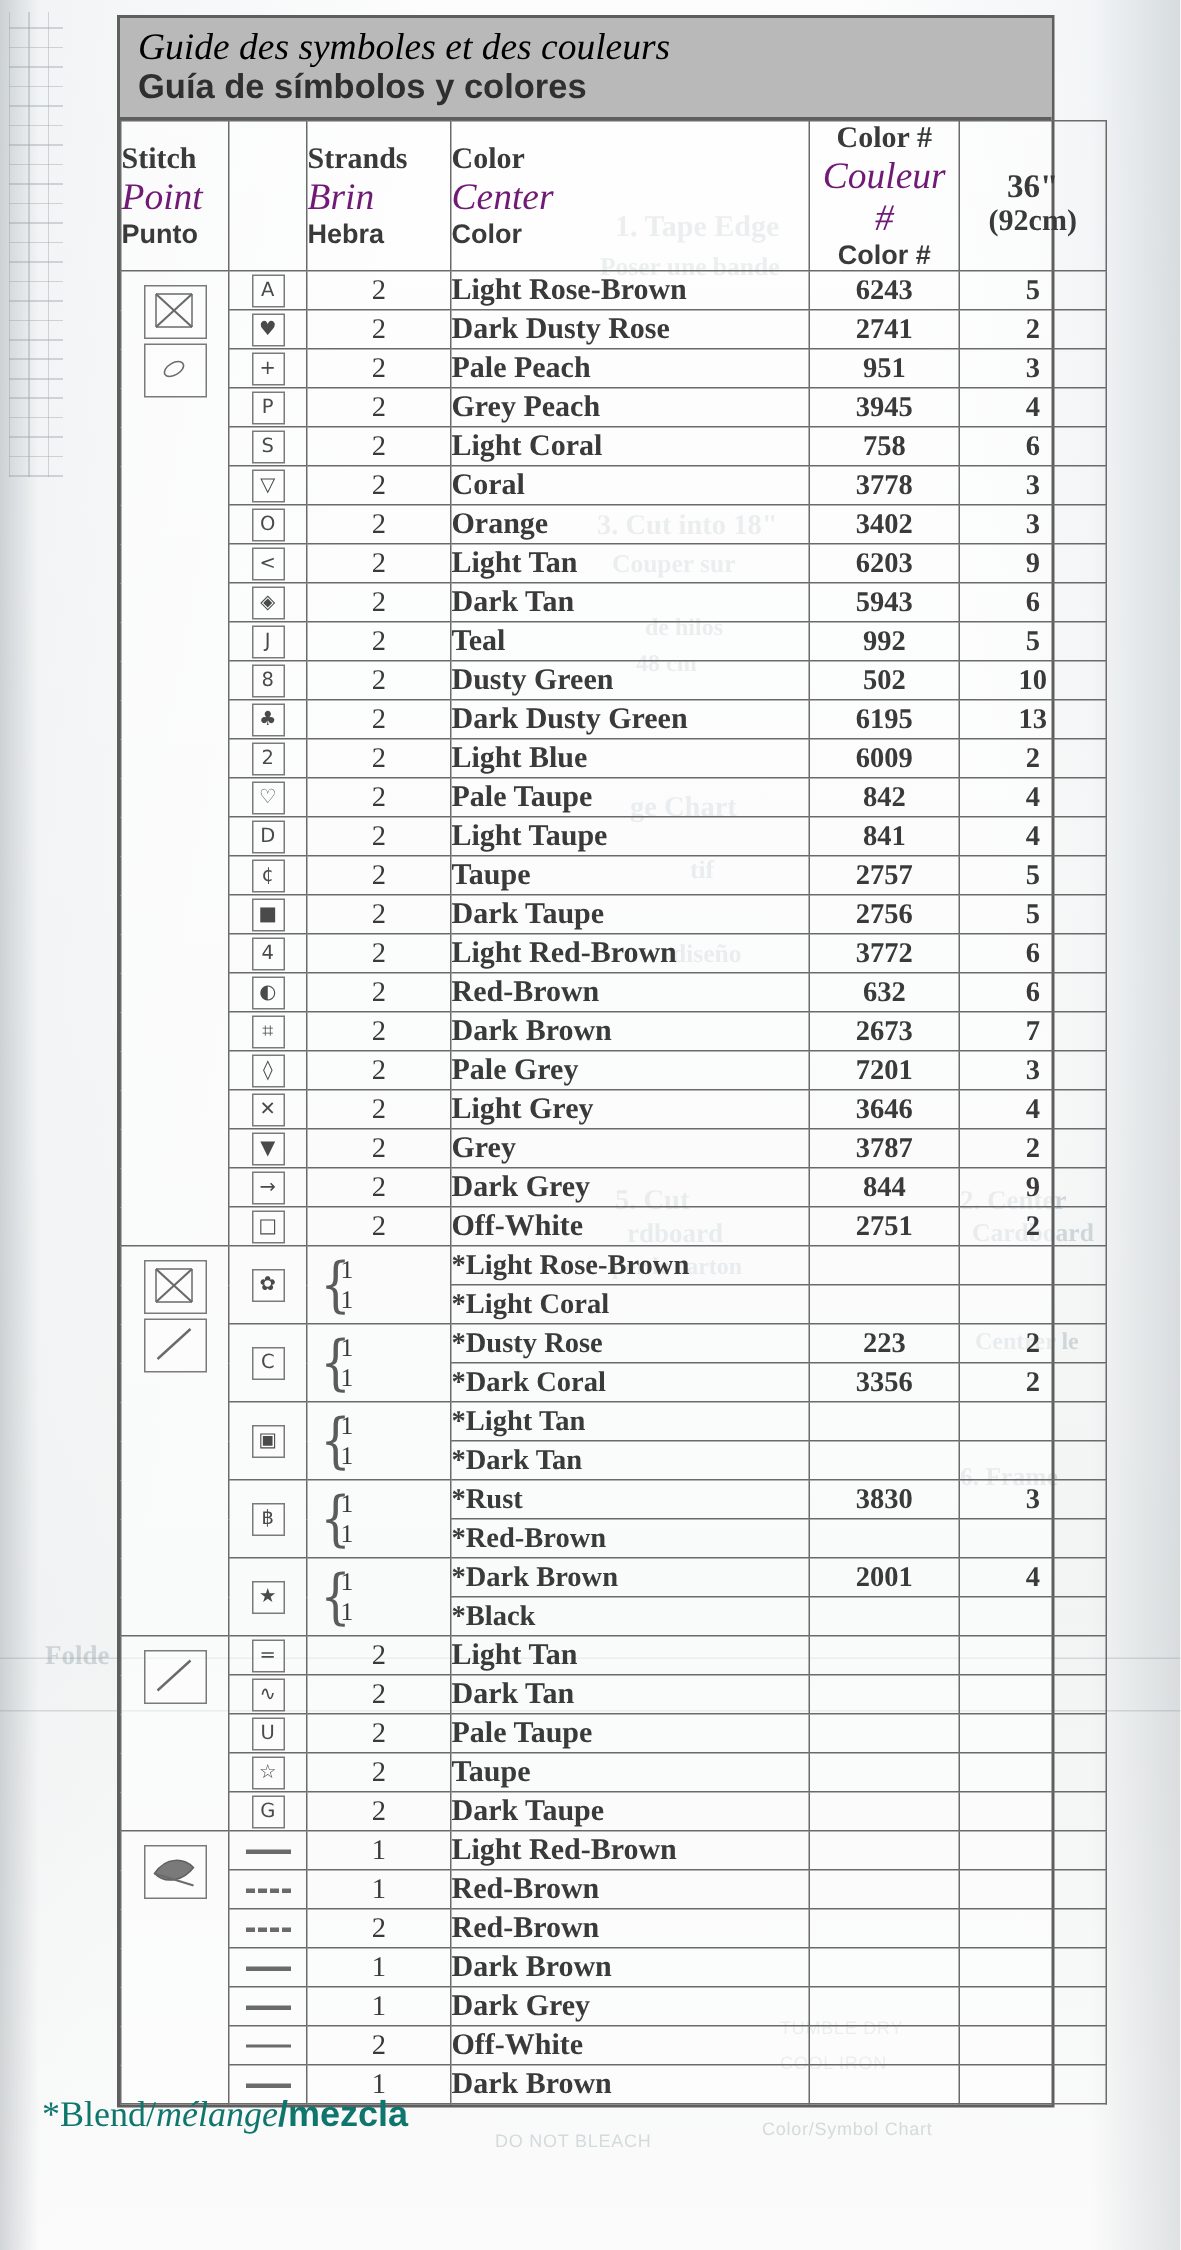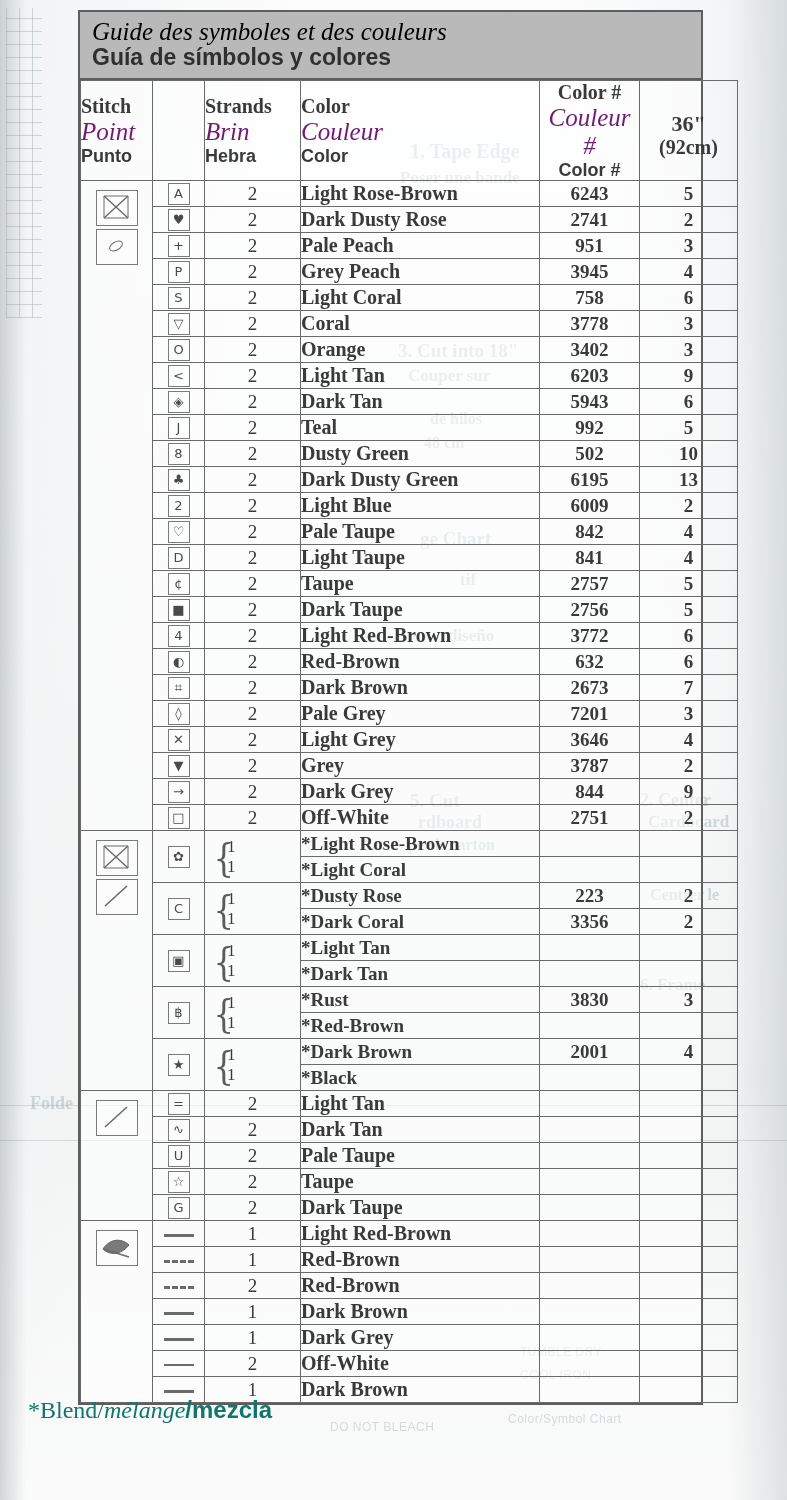--- a/index.html
+++ b/index.html
@@ -295,21 +295,21 @@
           <div class="h-es">Punto</div>
         </td>
         <td></td>
         <td>
           <div class="h-en">Strands</div>
           <div class="h-fr">Brin</div>
           <div class="h-es">Hebra</div>
         </td>
         <td>
           <div class="h-en">Color</div>
-          <div class="h-fr">Couleur</div>
+          <div class="h-fr">Center</div>
           <div class="h-es">Color</div>
         </td>
         <td>
           <div class="h-en h-center">Color #</div>
           <div class="h-fr h-center">Couleur #</div>
           <div class="h-es h-center">Color #</div>
         </td>
         <td>
           <div style="height:8px"></div>
           <div class="h-len1">36"</div>

